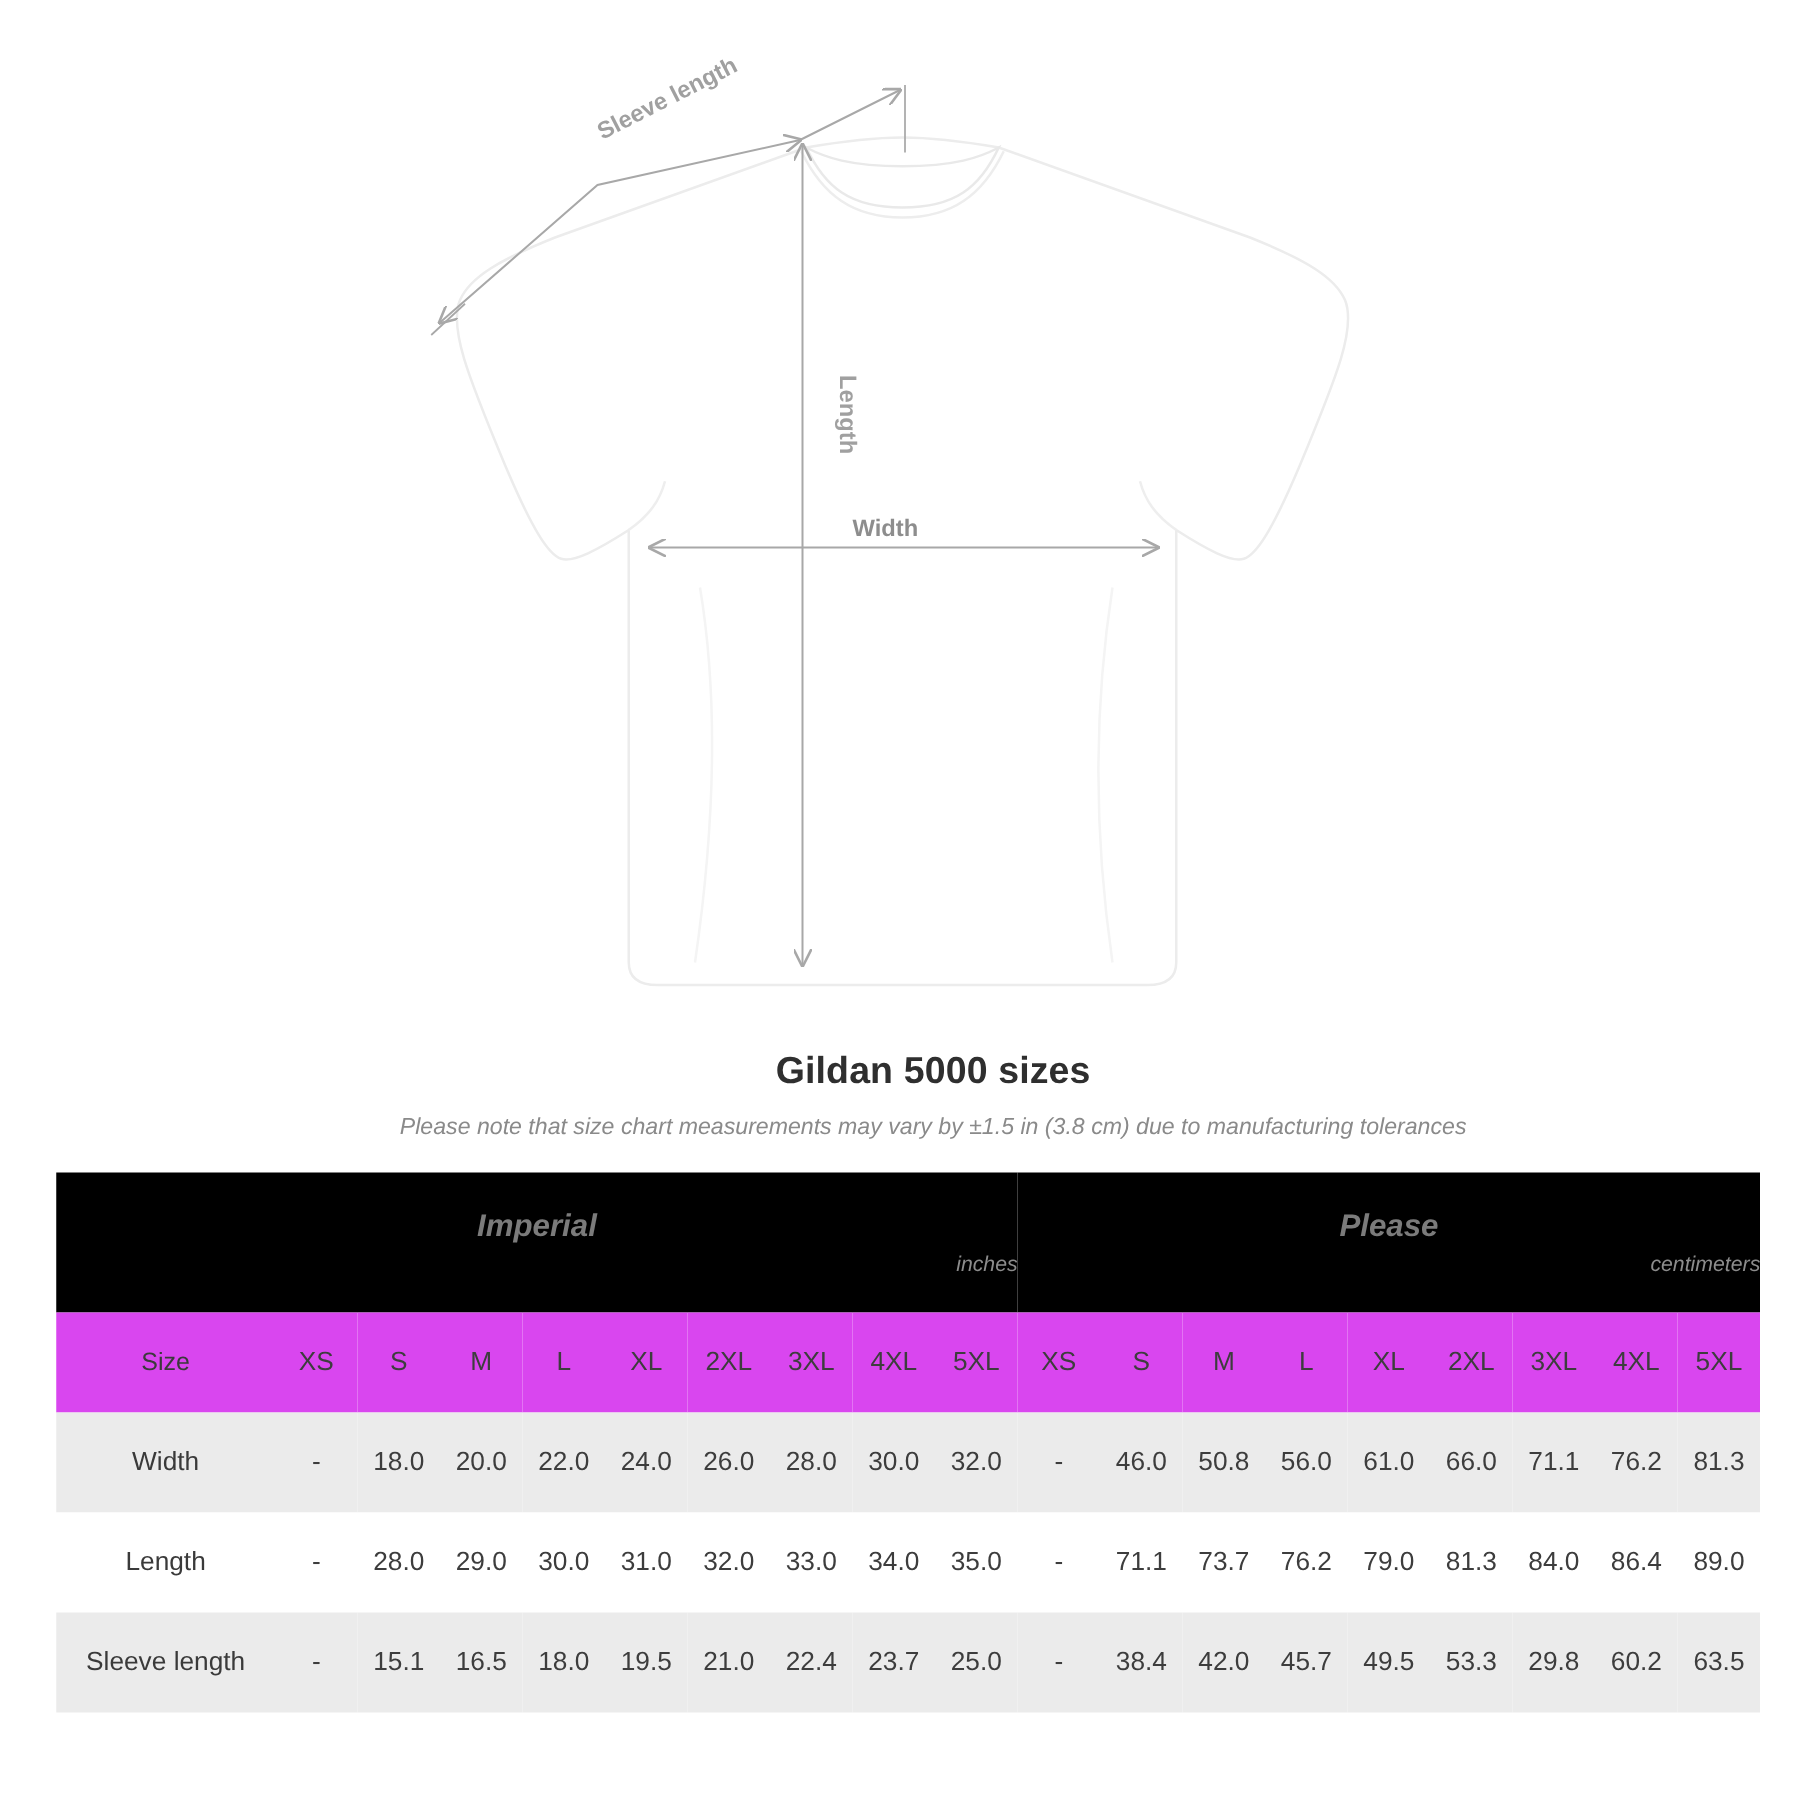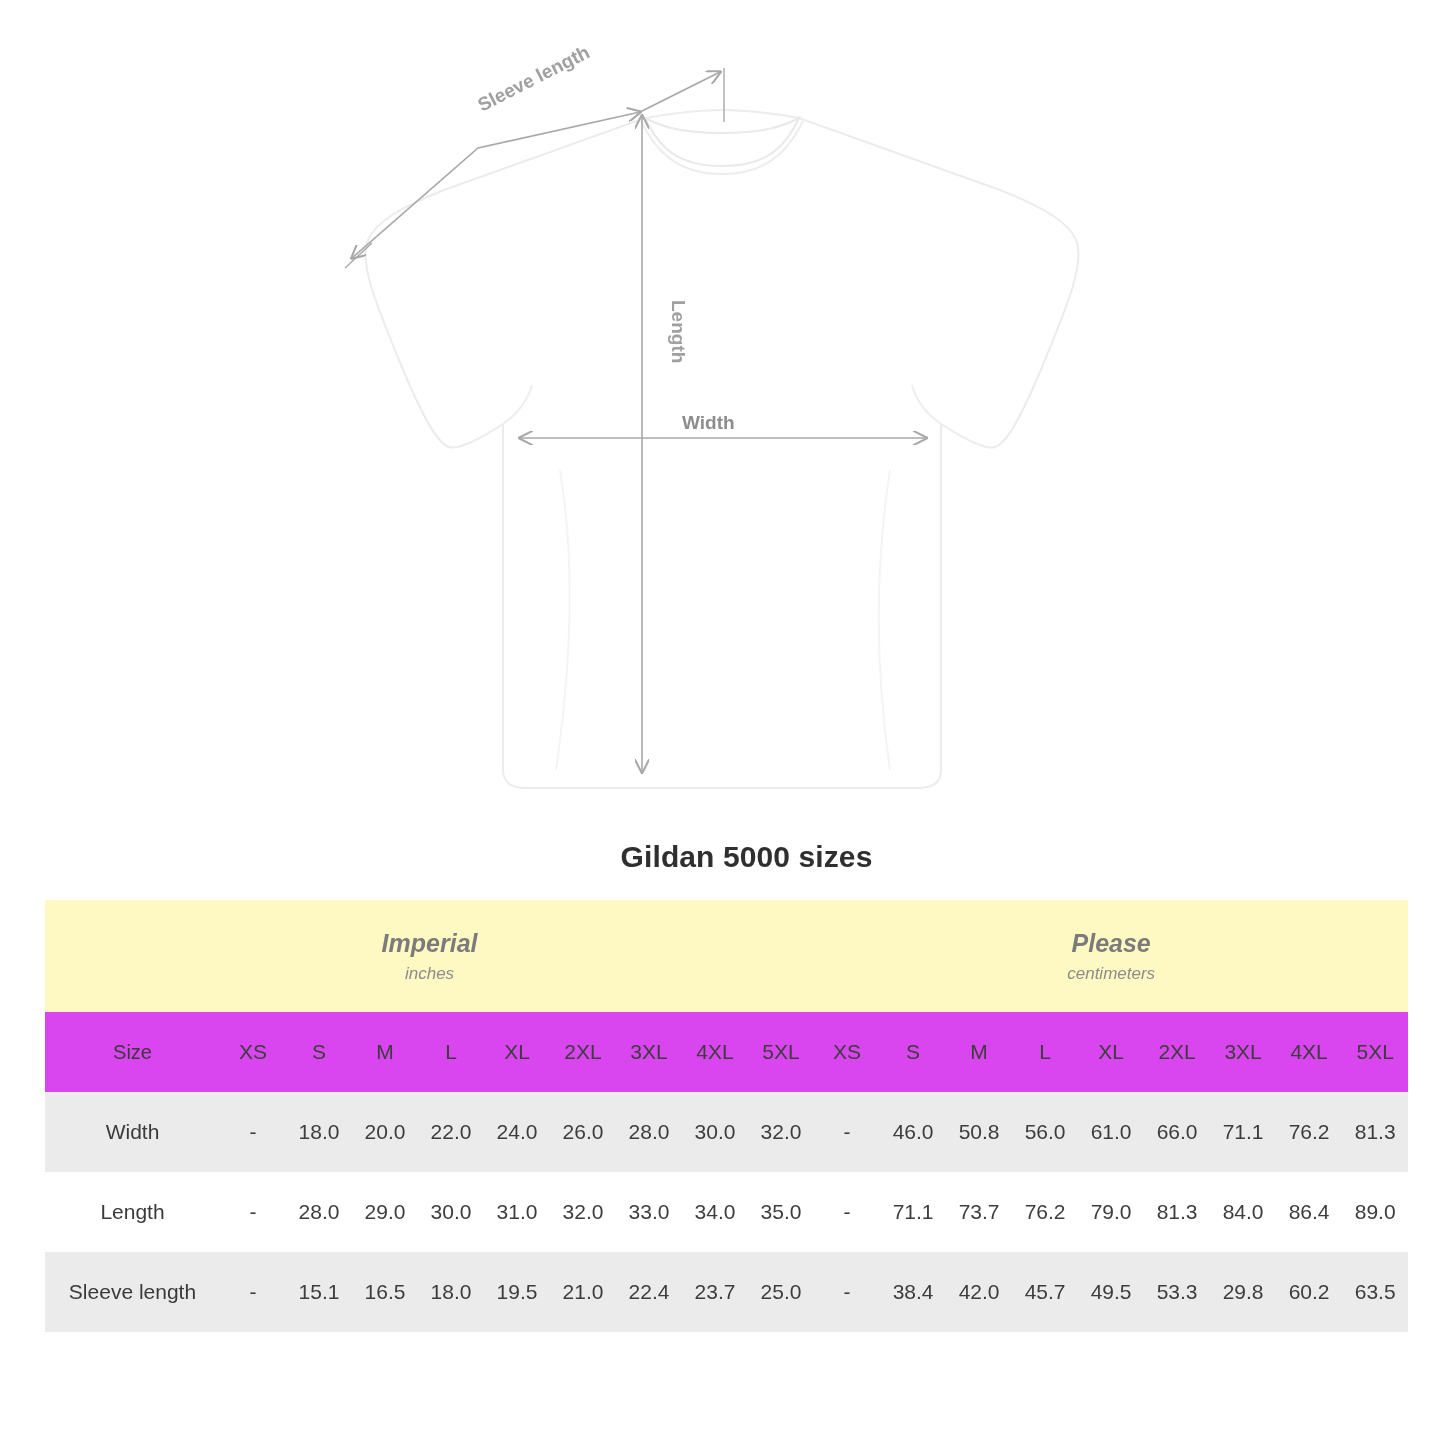--- a/index.html
+++ b/index.html
@@ -60,36 +60,37 @@
     width: 1355px;
     table-layout: fixed;
   }
   table.size-table td, table.size-table th {
     text-align: center;
     vertical-align: middle;
     font-weight: normal;
   }
 
   .unit-row td {
-    background: #fef9c3;
+    background: #000000;
     height: 112px;
     padding: 0;
   }
   .unit-name {
     font-size: 25px;
     font-style: italic;
     font-weight: bold;
     color: #7b7b7b;
     line-height: 1.25;
   }
   .unit-sub {
     font-size: 17px;
     font-style: italic;
     color: #8c8c8c;
     margin-top: 4px;
+    text-align: right;
   }
 
   .head-row td {
     height: 78px;
     font-size: 21px;
     color: #3d3d3d;
     background: #d946ef;
   }
   .head-row td.rowlabel {
     font-size: 20px;
@@ -174,20 +175,21 @@
 
       <g>
         <line x1="520" y1="438" x2="926" y2="438" stroke="#a8a8a8" stroke-width="1.6" marker-start="url(#arrTail)" marker-end="url(#arrHead)"></line>
         <text x="682" y="429" font-family="Liberation Sans, sans-serif" font-size="19" font-weight="bold" fill="#8d8d8d">Width</text>
       </g>
     </svg>
   </div>
 
   <div class="title-block">
     <div class="chart-title">Gildan 5000 sizes</div>
+    <div class="chart-note">Please note that size chart measurements may vary by ±1.5 in (3.8 cm) due to manufacturing tolerances</div>
   </div>
 
   <div class="table-wrap">
     <table class="size-table">
       <colgroup>
         <col class="col-label">
         <col class="col-data">
           <col class="col-data">
           <col class="col-data">
           <col class="col-data">

